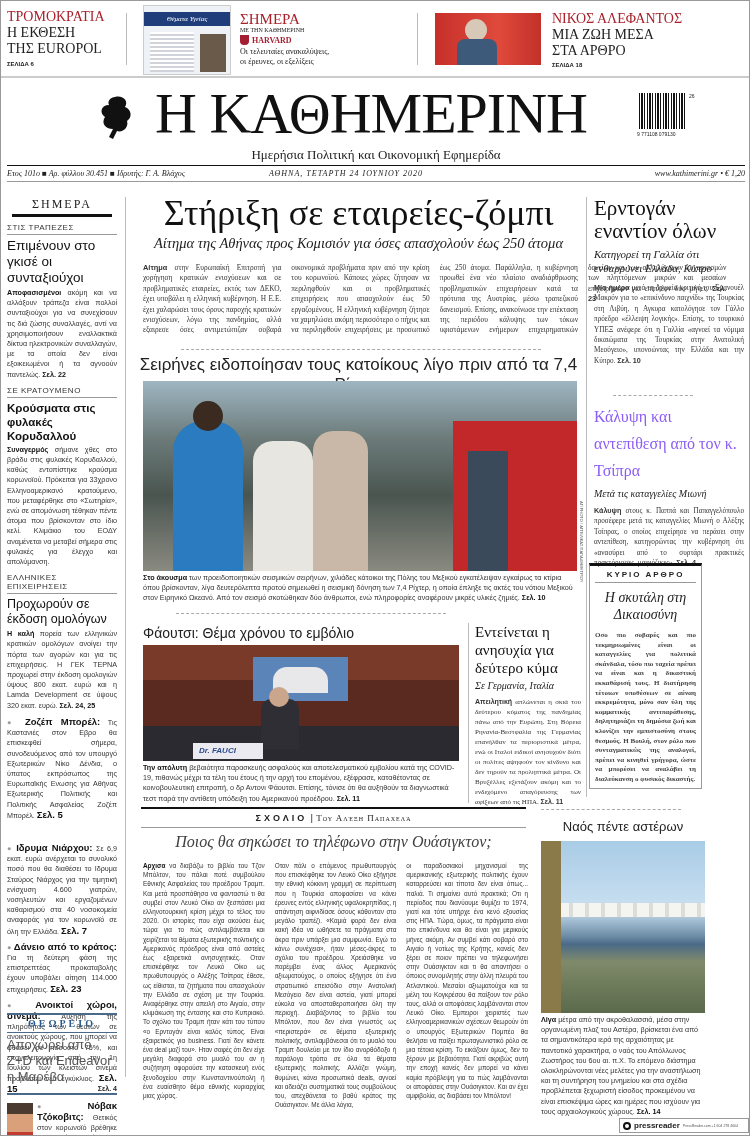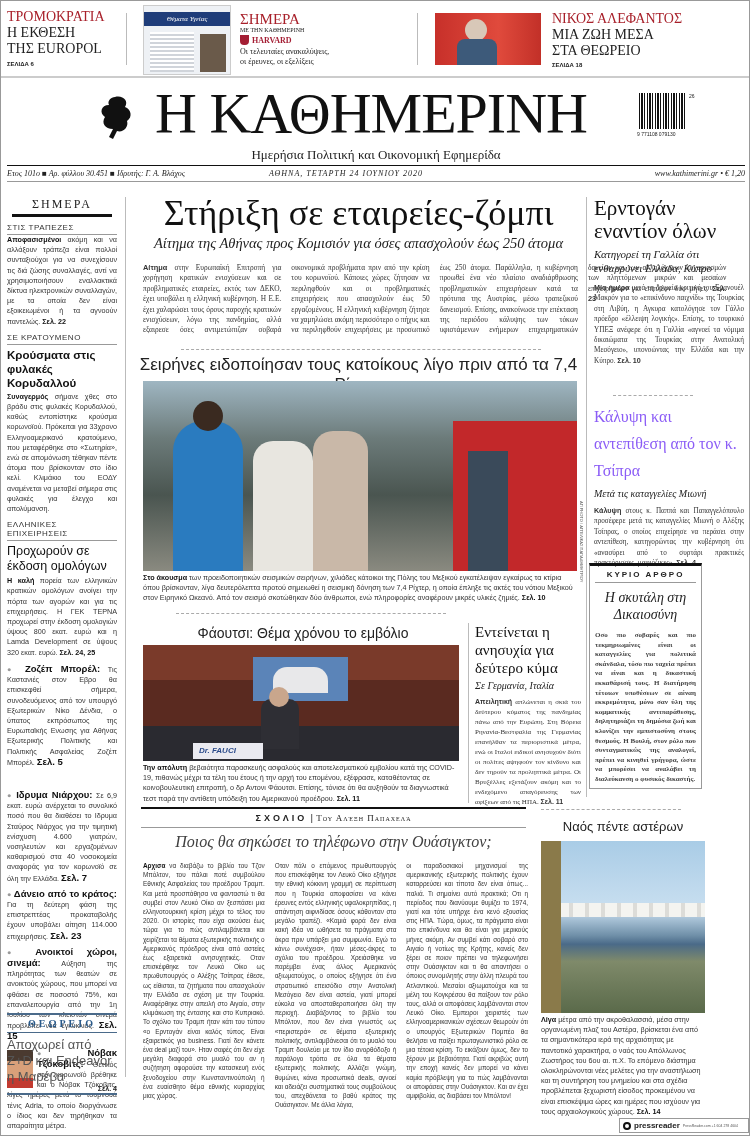--- a/index.html
+++ b/index.html
@@ -46,21 +46,21 @@
   <div class="lib" style="font-size:8px;line-height:10px">οι έρευνες, οι εξελίξεις</div>
 </div>
 <div class="abs vline" style="left:416px;top:12px;height:52px"></div>
 <div class="abs photo" style="left:434px;top:12px;width:106px;height:52px;background:linear-gradient(90deg,#c7302a,#e04a3c 60%,#c23028)">
   <div style="position:absolute;left:30px;top:6px;width:22px;height:22px;border-radius:50%;background:#d8c8b8"></div>
   <div style="position:absolute;left:22px;top:26px;width:40px;height:26px;background:#3d5a7a;border-radius:8px 8px 0 0"></div>
 </div>
 <div class="abs" style="left:551px;top:10px;width:190px">
   <div class="lib red" style="font-size:14px;line-height:16px">ΝΙΚΟΣ ΑΛΕΦΑΝΤΟΣ</div>
   <div class="lib" style="font-size:14px;line-height:16px">ΜΙΑ ΖΩΗ ΜΕΣΑ</div>
-  <div class="lib" style="font-size:14px;line-height:16px">ΣΤΑ ΘΕΩΡΕΙΟ</div>
+  <div class="lib" style="font-size:14px;line-height:16px">ΣΤΑ ΑΡΘΡΟ</div>
   <div class="sans" style="font-size:6px;font-weight:bold;margin-top:3px">ΣΕΛΙΔΑ 18</div>
 </div>
 <div class="abs" style="left:0;top:75px;width:750px;border-top:2px solid #ccc"></div>
 
 <div class="abs" style="left:94px;top:92px;width:40px;height:48px">
   <svg width="40" height="48" viewBox="0 0 40 48">
       <path d="M20 4 C28 2 34 8 30 14 C36 16 38 24 32 28 C34 34 28 40 22 38 L18 46 L14 44 L18 36 C10 36 6 30 10 24 C4 20 6 12 14 12 C12 8 16 4 20 4Z" fill="#111"></path>
     </svg>
 </div>
 <div class="abs lib" style="left:140px;top:80px;width:460px;text-align:center;font-size:58px;line-height:66px;color:#111;letter-spacing:-1px">Η ΚΑΘΗΜΕΡΙΝΗ</div>
@@ -75,20 +75,21 @@
 <div class="abs" style="left:6px;top:180px;width:738px;border-top:1px solid #999"></div>
 
 <div class="abs" style="left:6px;top:196px;width:110px">
   <div class="lib" style="text-align:center;font-size:12px;letter-spacing:2px">ΣΗΜΕΡΑ</div>
   <div style="display:flex;justify-content:center;margin:2px 0 6px">
       <div style="width:100px;height:3px;background:#111"></div>
     </div>
 
   <div>
     <div class="kicker">ΣΤΙΣ ΤΡΑΠΕΖΕΣ</div>
+    <div class="lhead" style="font-size:13.5px;line-height:16px;margin:3px 0 2px;font-weight:normal">Επιμένουν στο γκισέ οι συνταξιούχοι</div>
     <div class="txt"><b>Αποφασισμένοι</b><span> ακόμη και να αλλάξουν τράπεζα είναι πολλοί συνταξιούχοι για να συνεχίσουν τις διά ζώσης συναλλαγές, αντί να χρησιμοποιήσουν εναλλακτικά δίκτυα ηλεκτρονικών συναλλαγών, με τα οποία δεν είναι εξοικειωμένοι ή τα αγνοούν παντελώς. </span><b>Σελ. 22</b></div>
   </div>
 
   <div style="margin-top:6px">
     <div class="kicker">ΣΕ ΚΡΑΤΟΥΜΕΝΟ</div>
     <div class="lhead" style="font-size:11.5px;line-height:14px;margin:3px 0 2px">Κρούσματα στις φυλακές Κορυδαλλού</div>
     <div class="txt"><b>Συναγερμός</b><span> σήμανε χθες στο βράδυ στις φυλακές Κορυδαλλού, καθώς εντοπίστηκε κρούσμα κορωνοϊού. Πρόκειται για 33χρονο Ελληνοαμερικανό κρατούμενο, που μεταφέρθηκε στο «Σωτηρία», ενώ σε απομόνωση τέθηκαν πέντε άτομα που βρίσκονταν στο ίδιο κελί. Κλιμάκιο του ΕΟΔΥ αναμένεται να μεταβεί σήμερα στις φυλακές για έλεγχο και απολύμανση.</span></div>
   </div>
 
   <div style="margin-top:6px">
@@ -130,21 +131,21 @@
   <div style="position:absolute;left:170px;top:50px;width:55px;height:140px;background:#c9b8a8;border-radius:20px 20px 0 0"></div>
   <div style="position:absolute;left:310px;top:40px;width:124px;height:150px;background:#c2282a"></div>
   <div style="position:absolute;left:325px;top:70px;width:40px;height:120px;background:#3a4a5a"></div>
 </div>
 <div class="abs sans" style="left:578px;top:500px;font-size:4px;writing-mode:vertical-rl;color:#555">ΑΠ PHOTO / ΑΓΓΕΛΙΚΑΣ ΠΑΠΑΔΗΜΗΤΡΙΟΥ</div>
 <div class="abs txt" style="left:142px;top:572px;width:434px;text-align:left">
   <b>Στο άκουσμα</b><span> των προειδοποιητικών σεισμικών σειρήνων, χιλιάδες κάτοικοι της Πόλης του Μεξικού εγκατέλειψαν εγκαίρως τα κτίρια όπου βρίσκονταν, λίγα δευτερόλεπτα προτού σημειωθεί η σεισμική δόνηση των 7,4 Ρίχτερ, η οποία έπληξε τις ακτές του νότιου Μεξικού στον Ειρηνικό Ωκεανό. Από τον σεισμό σκοτώθηκαν δύο άνθρωποι, ενώ πληροφορίες αναφέρουν μικρές υλικές ζημιές. </span><b>Σελ. 10</b>
 </div>
 <div class="abs dash" style="left:175px;top:612px;width:270px"></div>
 
-<div class="abs sans" style="left:142px;top:624px;width:320px;text-align:center;font-size:14px;color:#222">Φάουτσι: Θέμα χρόνου το εμβόλιο</div>
+<div class="abs sans" style="left:142px;top:624px;width:320px;font-size:14px;color:#222">Φάουτσι: Θέμα χρόνου το εμβόλιο</div>
 <div class="abs photo" style="left:142px;top:644px;width:316px;height:116px;background:linear-gradient(180deg,#7a3a2a 0 30%,#5a2a20 30% 70%,#2a2a30 70%)">
   <div style="position:absolute;left:110px;top:12px;width:95px;height:44px;background:#5b84b8"></div>
   <div style="position:absolute;left:130px;top:22px;width:55px;height:26px;background:#e8e8ea;border-radius:14px 14px 0 0"></div>
   <div style="position:absolute;left:118px;top:54px;width:38px;height:50px;background:#2e2e34;border-radius:10px 10px 0 0"></div>
   <div style="position:absolute;left:126px;top:42px;width:20px;height:20px;border-radius:50%;background:#c9a68c"></div>
   <div style="position:absolute;left:50px;top:98px;width:70px;height:16px;background:#eaeaf0;color:#2a4a8a;font-size:8px;font-weight:bold;font-style:italic;font-family:'Liberation Sans',sans-serif;padding:3px 6px">Dr. FAUCI</div>
 </div>
 <div class="abs txt" style="left:142px;top:762px;width:320px;text-align:left">
   <b>Την απόλυτη</b><span> βεβαιότητα παρασκευής ασφαλούς και αποτελεσματικού εμβολίου κατά της COVID-19, πιθανώς μέχρι τα τέλη του έτους ή την αρχή του επομένου, εξέφρασε, καταθέτοντας σε κοινοβουλευτική επιτροπή, ο δρ Αντονι Φάουτσι. Επίσης, τόνισε ότι θα αυξηθούν τα διαγνωστικά τεστ παρά την αντίθετη υπόδειξη του Αμερικανού προέδρου. </span><b>Σελ. 11</b>
 </div>

